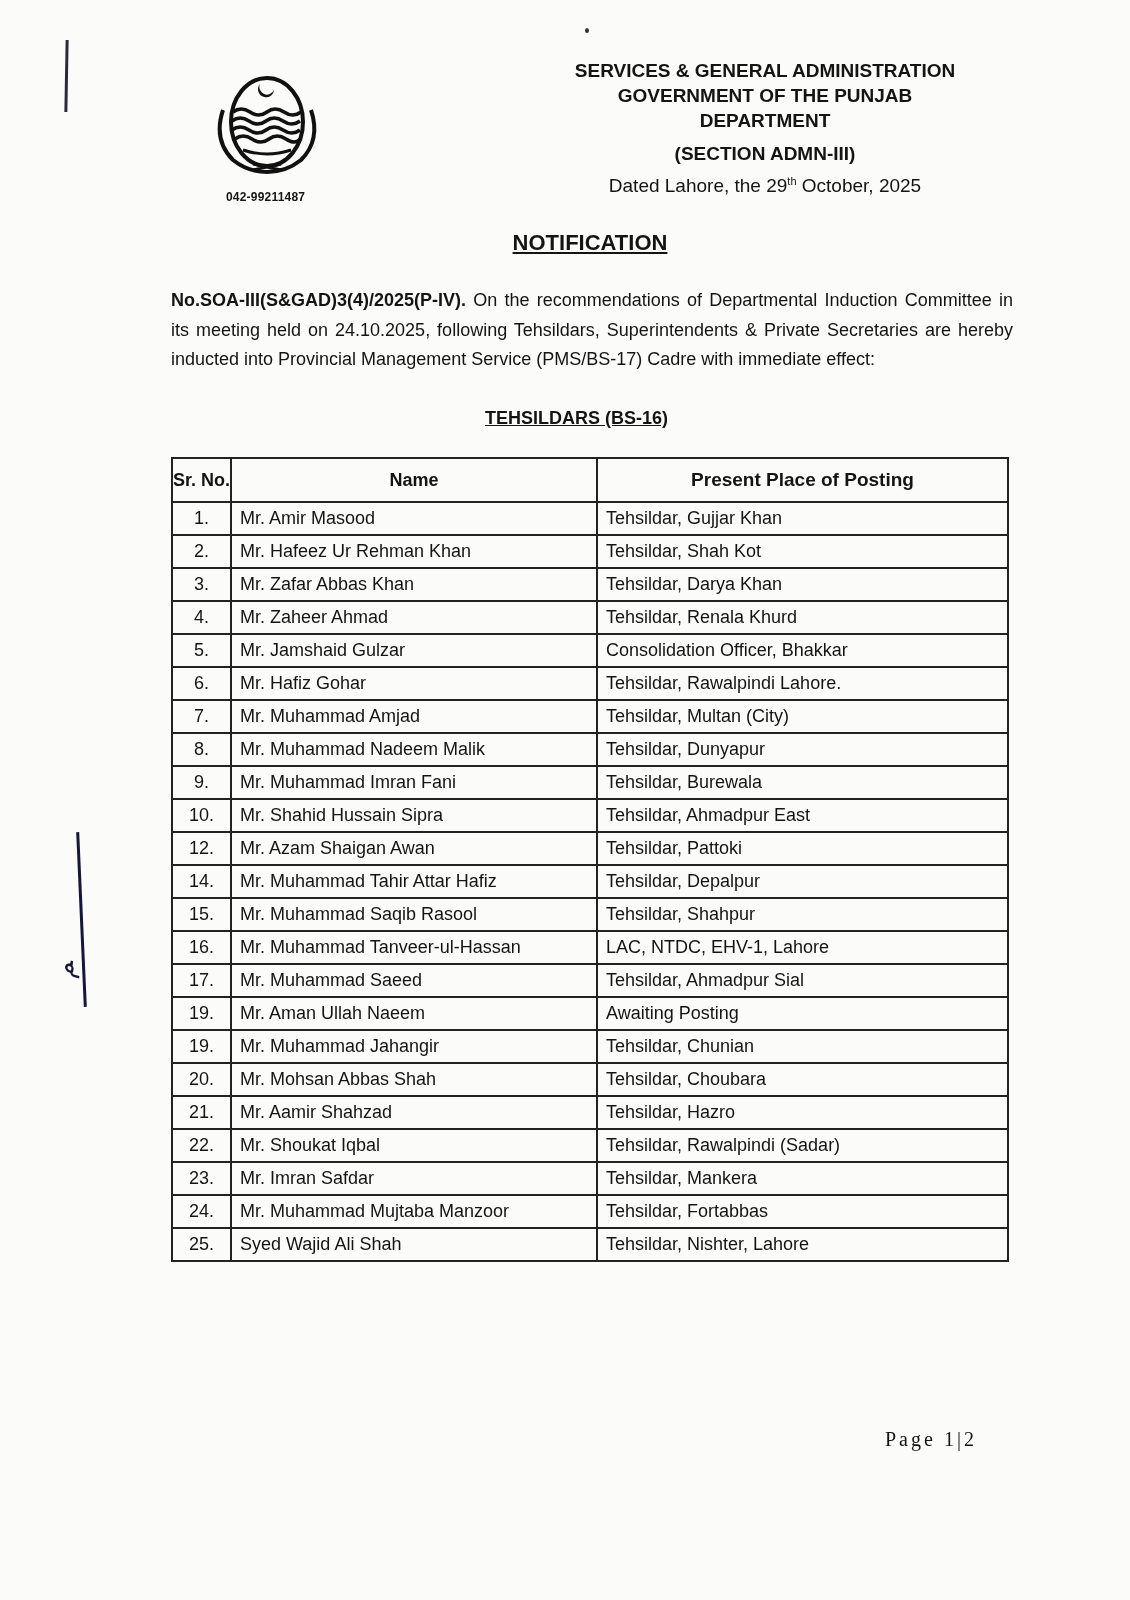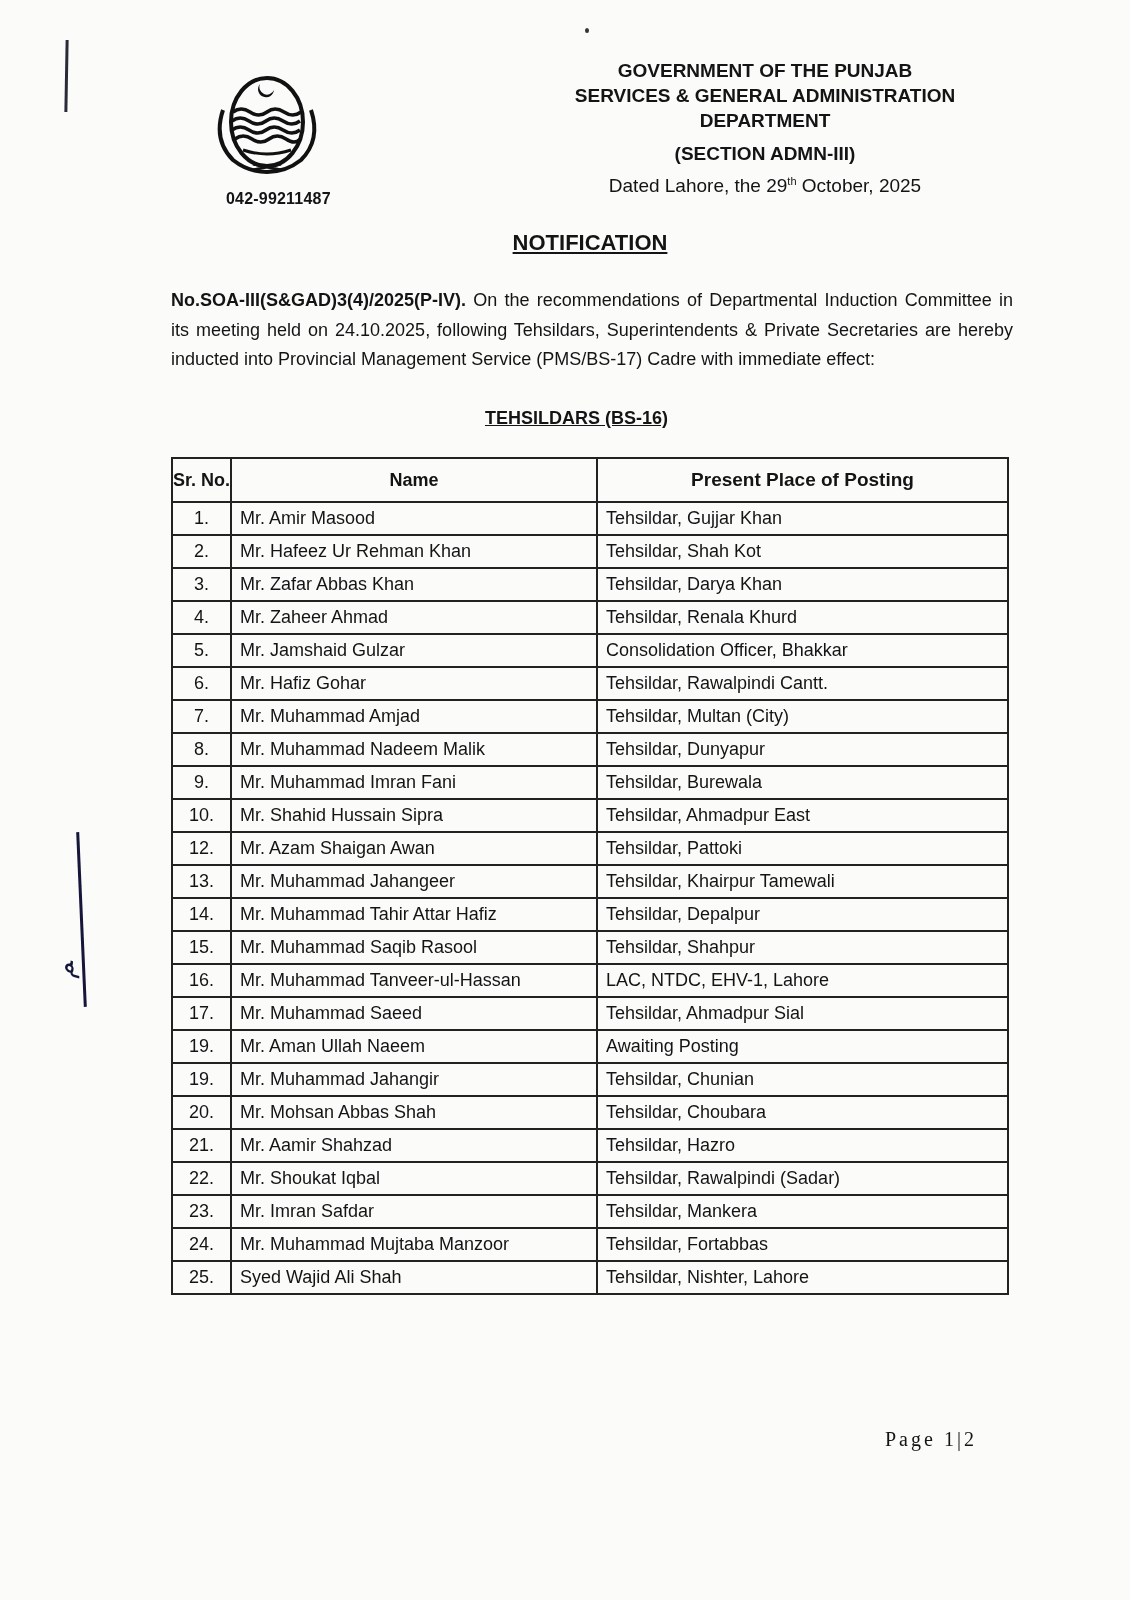--- a/index.html
+++ b/index.html
@@ -10,21 +10,21 @@
   .page { position:absolute; inset:0; }
 
   
   .pen-line-top { position:absolute; left:65px; top:40px; width:3px; height:72px; background:#2a2a3a; transform:rotate(1deg); }
   .pen-line-mid { position:absolute; left:80px; top:832px; width:3px; height:175px; background:#15163a; transform:rotate(-2.5deg); }
   .initials { position:absolute; left:55px; top:955px; font-family:"DejaVu Serif", serif; font-size:26px; color:#15163a; transform:rotate(-90deg); font-style:italic; }
   .dot-mark { position:absolute; left:585px; top:28px; width:4px; height:5px; background:#333; border-radius:50%; }
 
   
   .logo { position:absolute; left:205px; top:70px; width:125px; height:110px; }
-  .phone { position:absolute; left:226px; top:190px; font-size:16px; font-weight:bold; letter-spacing:0.2px; }
+  .phone { position:absolute; left:226px; top:190px; font-size:12px; font-weight:bold; letter-spacing:0.2px; }
 
   
   .header { position:absolute; left:540px; top:58px; width:450px; text-align:center; }
   .header .line { font-weight:bold; font-size:19px; line-height:25px; }
   .header .section { font-weight:bold; font-size:19px; margin-top:10px; }
   .header .dated { font-size:19px; margin-top:10px; }
   .header .dated sup { font-size:11px; }
 
   .title { position:absolute; left:0; width:1180px; top:230px; text-align:center; font-weight:bold; font-size:22px; text-decoration:underline; }
 
@@ -61,22 +61,22 @@
     <path d="M27 60 q8 -6 17 0 t17 0 t17 0 t17 0" fill="none" stroke="#111" stroke-width="3.5"></path>
     <path d="M30 69 q8 -6 17 0 t17 0 t17 0 t14 0" fill="none" stroke="#111" stroke-width="3.5"></path>
     <path d="M38 80 q24 8 48 0" fill="none" stroke="#111" stroke-width="3"></path>
     <path d="M18 40 q-10 30 10 50 q15 12 34 12" fill="none" stroke="#111" stroke-width="4"></path>
     <path d="M106 40 q10 30 -10 50 q-15 12 -34 12" fill="none" stroke="#111" stroke-width="4"></path>
     <path d="M48 100 l28 -6 M48 94 l28 6" stroke="#111" stroke-width="3"></path>
   </svg>
   <div class="phone">042-99211487</div>
 
   <div class="header">
+    <div class="line">SERVICES &amp; GENERAL ADMINISTRATION</div>
     <div class="line">GOVERNMENT OF THE PUNJAB</div>
-    <div class="line">SERVICES &amp; GENERAL ADMINISTRATION</div>
     <div class="line">DEPARTMENT</div>
     <div class="section">(SECTION ADMN-III)</div>
     <div class="dated"><span>Dated Lahore, the 29</span><sup>th</sup><span> October, 2025</span></div>
   </div>
 
   <div class="title">NOTIFICATION</div>
 
   <div class="para"><b>No.SOA-III(S&amp;GAD)3(4)/2025(P-IV).</b><span> On the recommendations of Departmental Induction Committee in its meeting held on 24.10.2025, following Tehsildars, Superintendents &amp; Private Secretaries are hereby inducted into Provincial Management Service (PMS/BS-17) Cadre with immediate effect:</span></div>
 
   <div class="subtitle">TEHSILDARS (BS-16)</div>
@@ -111,21 +111,21 @@
           <td class="post">Tehsildar, Renala Khurd</td>
         </tr>
         <tr>
           <td class="sr">5.</td>
           <td class="name">Mr. Jamshaid Gulzar</td>
           <td class="post">Consolidation Officer, Bhakkar</td>
         </tr>
         <tr>
           <td class="sr">6.</td>
           <td class="name">Mr. Hafiz Gohar</td>
-          <td class="post">Tehsildar, Rawalpindi Cantt.</td>
+          <td class="post">Tehsildar, Rawalpindi Lahore.</td>
         </tr>
         <tr>
           <td class="sr">7.</td>
           <td class="name">Mr. Muhammad Amjad</td>
           <td class="post">Tehsildar, Multan (City)</td>
         </tr>
         <tr>
           <td class="sr">8.</td>
           <td class="name">Mr. Muhammad Nadeem Malik</td>
           <td class="post">Tehsildar, Dunyapur</td>
@@ -139,25 +139,20 @@
           <td class="sr">10.</td>
           <td class="name">Mr. Shahid Hussain Sipra</td>
           <td class="post">Tehsildar, Ahmadpur East</td>
         </tr>
         <tr>
           <td class="sr">12.</td>
           <td class="name">Mr. Azam Shaigan Awan</td>
           <td class="post">Tehsildar, Pattoki</td>
         </tr>
         <tr>
-          <td class="sr">13.</td>
-          <td class="name">Mr. Muhammad Jahangeer</td>
-          <td class="post">Tehsildar, Khairpur Tamewali</td>
-        </tr>
-        <tr>
           <td class="sr">14.</td>
           <td class="name">Mr. Muhammad Tahir Attar Hafiz</td>
           <td class="post">Tehsildar, Depalpur</td>
         </tr>
         <tr>
           <td class="sr">15.</td>
           <td class="name">Mr. Muhammad Saqib Rasool</td>
           <td class="post">Tehsildar, Shahpur</td>
         </tr>
         <tr>

